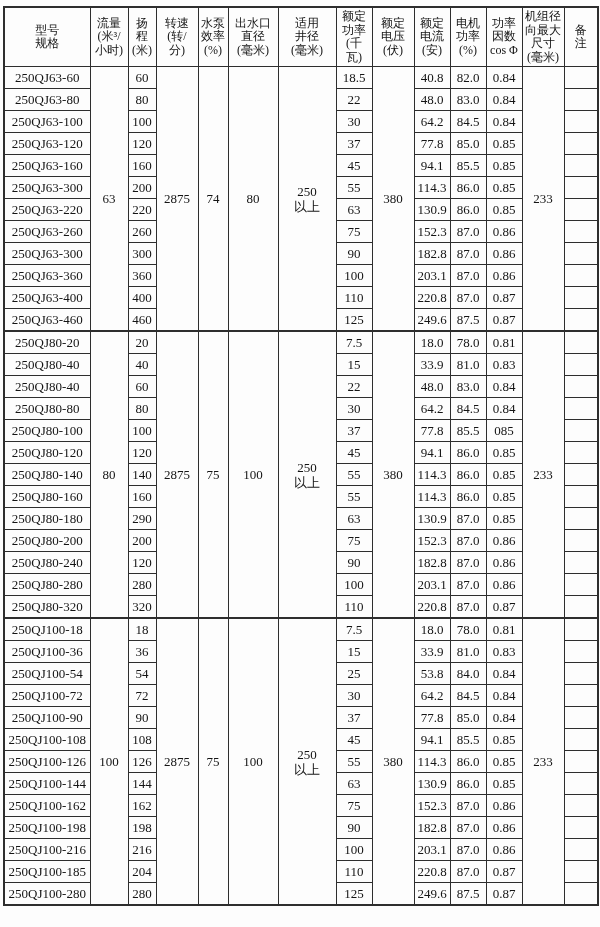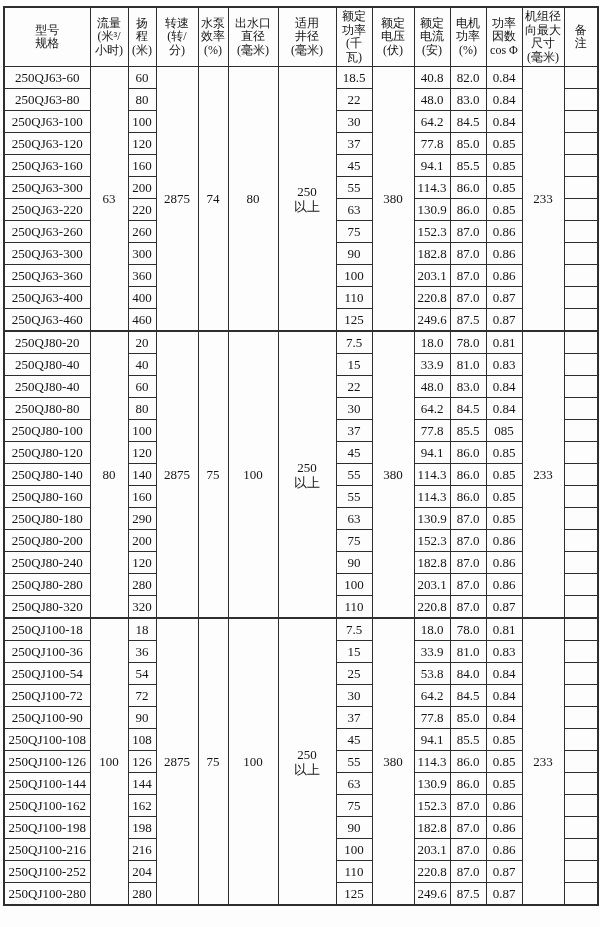--- a/index.html
+++ b/index.html
@@ -451,21 +451,21 @@
         <tr>
           <td class="model-cell">250QJ100-216</td>
           <td>216</td>
           <td>100</td>
           <td>203.1</td>
           <td>87.0</td>
           <td>0.86</td>
           <td></td>
         </tr>
         <tr>
-          <td class="model-cell">250QJ100-252</td>
+          <td class="model-cell">250QJ100-185</td>
           <td>204</td>
           <td>110</td>
           <td>220.8</td>
           <td>87.0</td>
           <td>0.87</td>
           <td></td>
         </tr>
         <tr>
           <td class="model-cell">250QJ100-280</td>
           <td>280</td>

